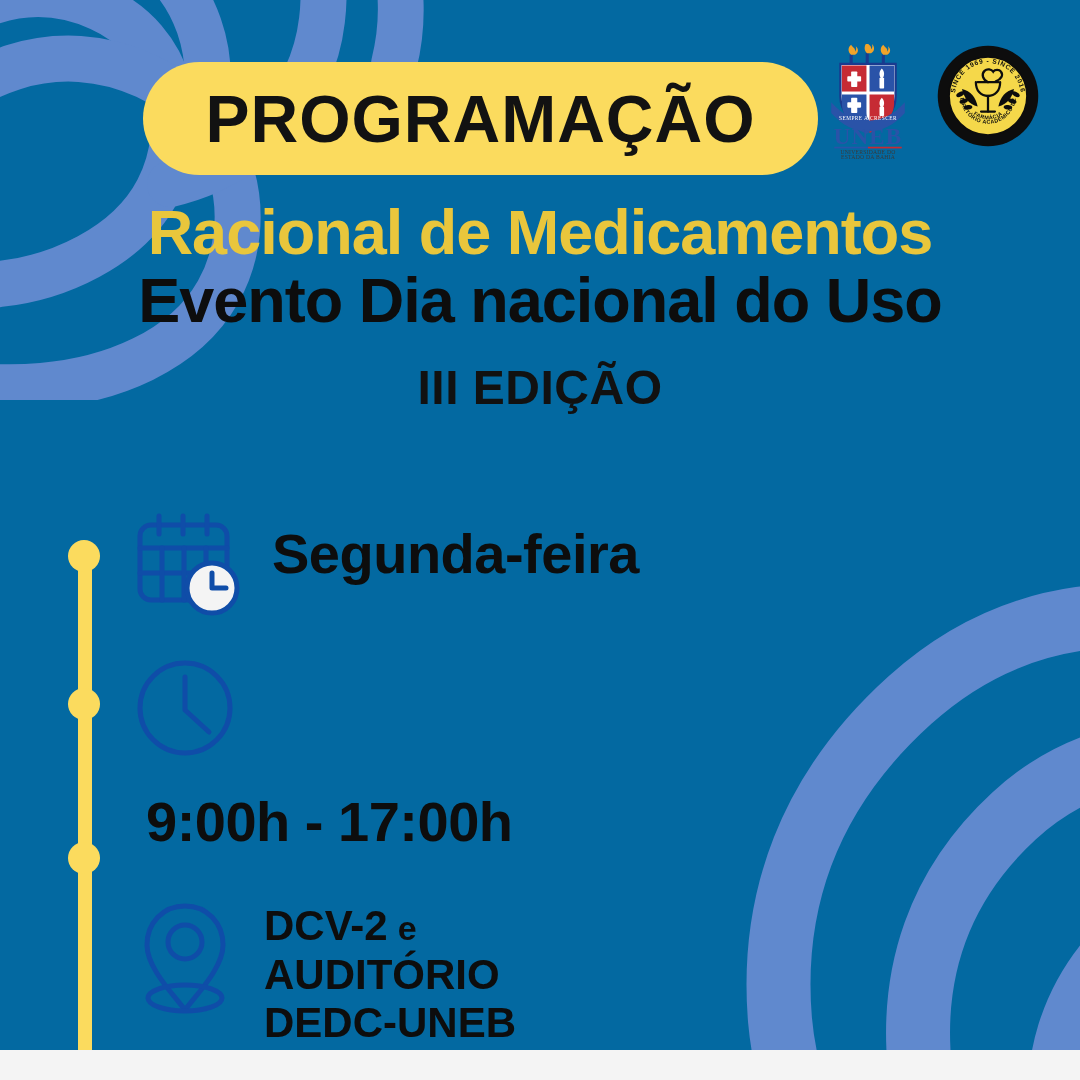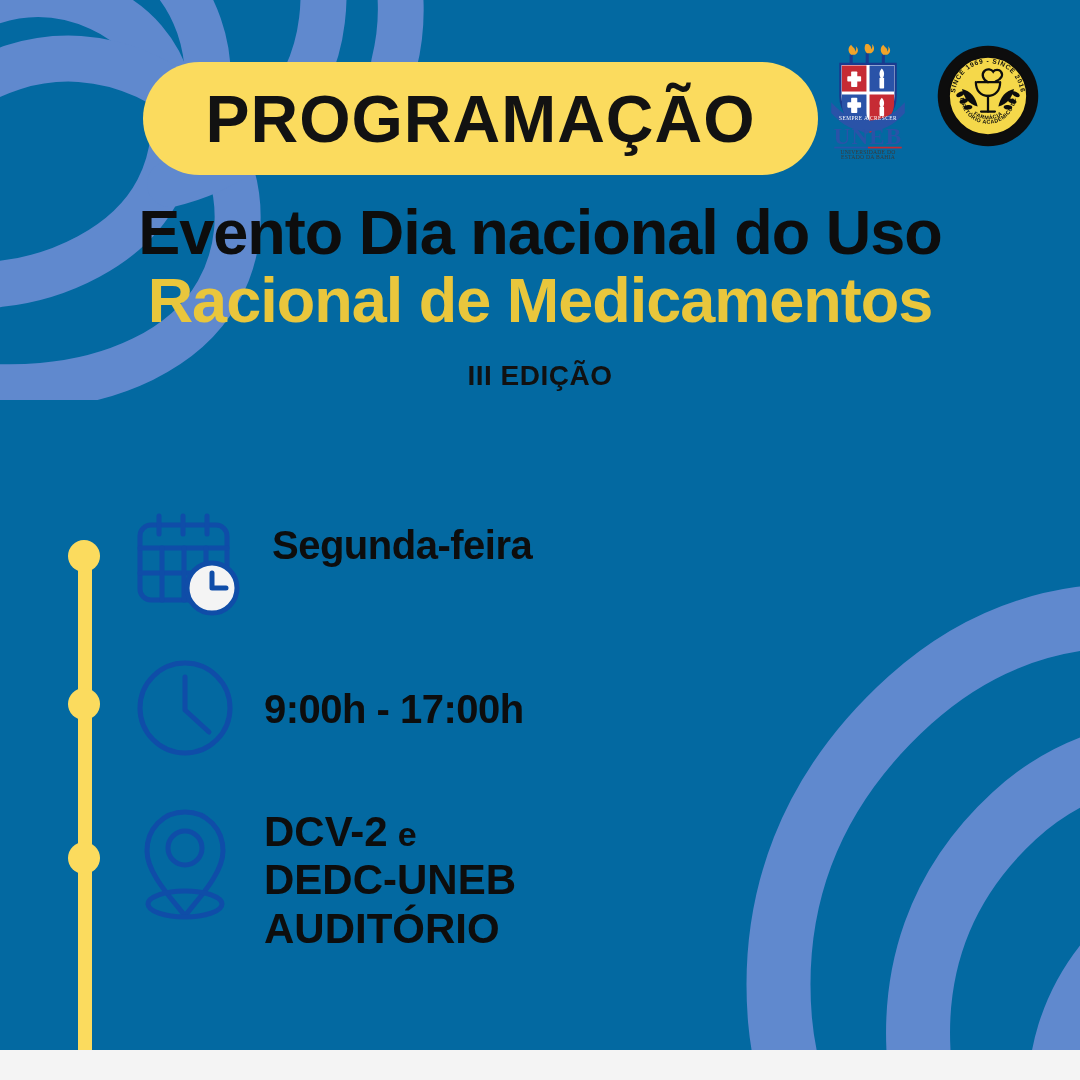--- a/index.html
+++ b/index.html
@@ -93,21 +93,21 @@
     font-weight: 800;
     line-height: 1.08;
     letter-spacing: -1px;
     white-space: nowrap;
     font-family: "Liberation Sans", sans-serif;
   }
   #title-line-1 { color: #0d0d0d; }
   #title-line-2 { color: #e9c63c; }
   #subtitle {
     margin-top: 26px;
-    font-size: 28px;
+    font-size: 48px;
     font-weight: 800;
     letter-spacing: 0.5px;
     color: #111111;
     font-family: "Liberation Sans", sans-serif;
   }
 
   
   #timeline {
     position: absolute;
     left: 68px;
@@ -156,32 +156,32 @@
     justify-content: center;
     align-items: flex-start;
   }
   .detail-text {
     padding-left: 20px;
     padding-top: 10px;
     color: #0d0d0d;
     font-family: "Liberation Sans", sans-serif;
   }
   .detail-text .line {
-    font-size: 40px;
+    font-size: 56px;
     font-weight: 800;
     line-height: 1.15;
     letter-spacing: -0.5px;
     white-space: nowrap;
   }
   #row-date .detail-icon  { width: 126px; }
   #row-time .detail-text  { padding-top: 30px; }
   #row-place .detail-text { padding-top: 4px; }
   #row-place .detail-text .line { font-size: 42px; letter-spacing: 0px; }
   .line-small { font-size: 34px !important; font-weight: 700 !important; }
-  #row-time { margin-top: 16px; }
+  #row-time { margin-top: 16px; flex-direction: column; }
   #row-place { margin-top: 44px; }
 </style>
 </head>
 <body>
 
 <div id="poster">
 
   <svg id="deco-top-left" class="deco" viewBox="0 0 520 520" xmlns="http://www.w3.org/2000/svg">
     <g fill="none" stroke="#6089ce" stroke-linecap="round">
       <path stroke-width="46" d="M -60 196 C -10 120 70 96 140 128 C 212 160 232 244 198 310 C 168 368 96 398 40 404 C -30 412 -90 400 -140 380"></path>
@@ -281,22 +281,22 @@
       <text font-family="'Liberation Sans', sans-serif" font-size="6.2" font-weight="700" fill="#0d0d0d" letter-spacing="0.5">
         <textPath href="#arcBot" startOffset="50%" text-anchor="middle">DIRETÓRIO ACADÊMICO DE</textPath>
       </text>
       <text font-family="'Liberation Sans', sans-serif" font-size="6.2" font-weight="700" fill="#0d0d0d" letter-spacing="0.5">
         <textPath href="#arcBot2" startOffset="50%" text-anchor="middle">FARMÁCIA</textPath>
       </text>
     </svg>
   </div>
 
   <div id="title-block">
+    <div id="title-line-2" class="title-line">Racional de Medicamentos</div>
     <div id="title-line-1" class="title-line">Evento Dia nacional do Uso</div>
-    <div id="title-line-2" class="title-line">Racional de Medicamentos</div>
     <div id="subtitle">III EDIÇÃO</div>
   </div>
 
   <div id="timeline">
     <div id="timeline-line"></div>
     <div id="dot-1" class="timeline-dot"></div>
     <div id="dot-2" class="timeline-dot"></div>
     <div id="dot-3" class="timeline-dot"></div>
   </div>
 
@@ -347,19 +347,19 @@
         <svg width="104" height="122" viewBox="0 0 104 122">
           <g fill="none" stroke="#0f4da8" stroke-width="5" stroke-linecap="round" stroke-linejoin="round">
             <path d="M52 8 C 30 8 14 25 14 47 C 14 70 40 96 52 112 C 64 96 90 70 90 47 C 90 25 74 8 52 8 Z"></path>
             <circle cx="52" cy="44" r="17"></circle>
             <ellipse cx="52" cy="100" rx="37" ry="13"></ellipse>
           </g>
         </svg>
       </div>
       <div class="detail-text">
         <div class="line"><span>DCV-2</span><span class="line-small" style="padding-left:10px">e</span></div>
+        <div class="line">AUDITÓRIO</div>
         <div class="line">DEDC-UNEB</div>
-        <div class="line">AUDITÓRIO</div>
       </div>
     </div>
 
   </div>
 </div>
 
 </body></html>

